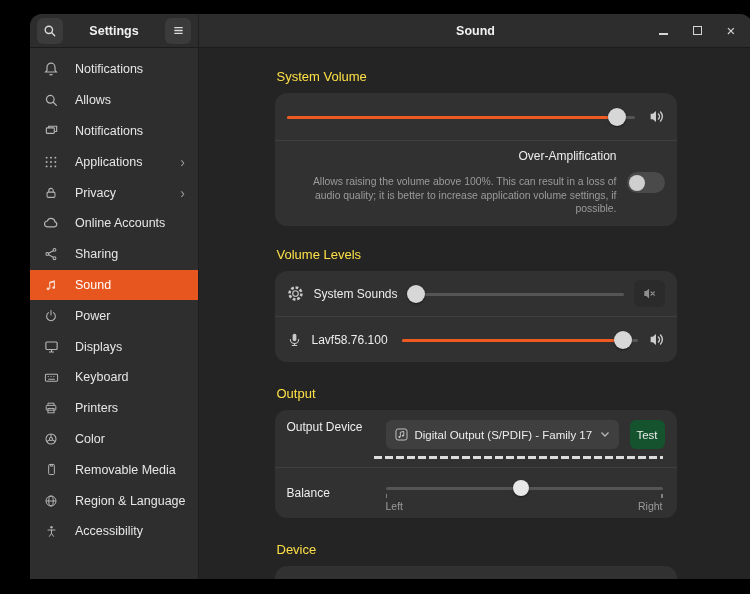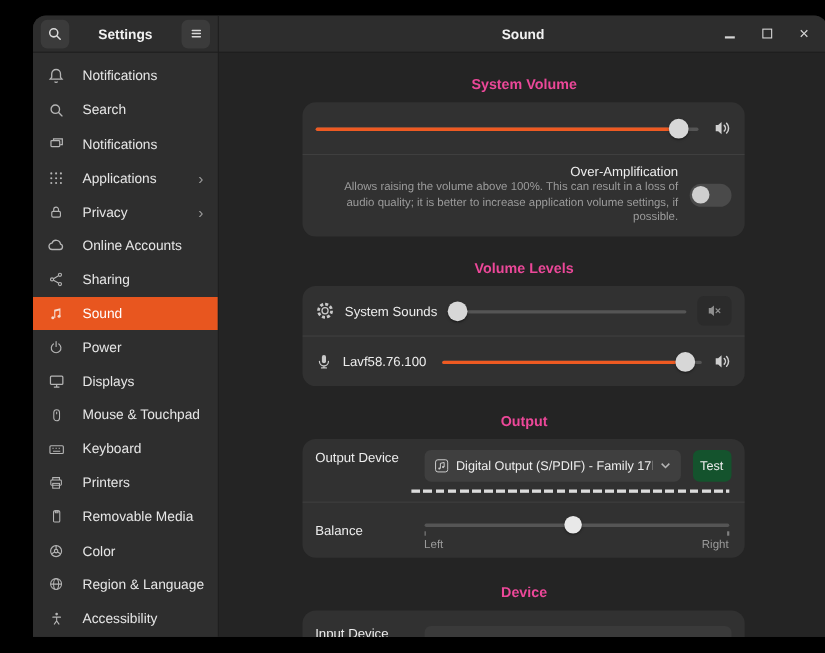--- a/index.html
+++ b/index.html
@@ -25,37 +25,37 @@
   .sidebar { background:#2e2e2e; border-right:1px solid #1f1f1f; padding-top:6px; overflow:hidden; }
   .side-item { height:30.8px; display:flex; align-items:center; gap:16px; padding:0 13px; cursor:pointer; color:#e6e6e6; font-size:12.5px; }
   .side-item .icn { width:16px; height:16px; flex:none; color:#b5b5b5; display:flex; align-items:center; justify-content:center; }
   .side-item .lbl { flex:1; white-space:nowrap; }
   .side-item .chev { color:#9a9a9a; font-size:14px; }
   .side-item.selected { background:#E8561F; color:#ffffff; }
   .side-item.selected .icn { color:#f6d9cd; }
   
   .content { background:#242424; overflow:hidden; }
   .col { width:402px; margin:0 auto; }
-  h2.sect { font-size:13px; font-weight:bold; color:#ec4899; margin:21px 0 9px 2px;text-align:center; }
+  h2.sect { font-size:13px; font-weight:normal; color:#fde047; margin:21px 0 9px 2px; }
   h2.sect.mt { margin-top:24px; }
   .card { background:#313131; border-radius:12px; }
   .divider { height:1px; background:rgba(255,255,255,0.07); margin:0; }
   
   .slider { position:relative; height:18px; flex:1; cursor:pointer; }
   .slider .track { position:absolute; left:0; right:0; top:8px; height:3px; border-radius:2px; background:#555555; }
   .slider .fill { position:absolute; left:0; top:8px; height:3px; border-radius:2px; background:#EE5A22; }
   .slider .fill.gray { background:#6a6a6a; }
   .slider .handle { position:absolute; top:0; width:18px; height:18px; margin-left:-9px; border-radius:50%; background:#d7d7d7; box-shadow:0 1px 2px rgba(0,0,0,.5); cursor:pointer; }
   
   .row { display:flex; align-items:center; padding:0 12px; }
   .sysvol-row { height:47px; gap:13px; }
   .amp-row { padding:8px 12px 10px; display:flex; gap:10px; align-items:center;text-align:right; }
   .amp-text { flex:1; }
   .amp-title { font-size:12px; color:#ededed; }
-  .amp-desc { font-size:10.4px; color:#9b9b9b; line-height:1.32; margin-top:1px; }
+  .amp-desc { font-size:10.4px; color:#9b9b9b; line-height:1.32; margin-top:12px; }
   .toggle { width:38px; height:21px; border-radius:11px; background:#4a4a4a; position:relative; flex:none; cursor:pointer; }
   .toggle .knob { position:absolute; left:2.5px; top:2.5px; width:16px; height:16px; border-radius:50%; background:#cfcfcf; }
   .vl-row { height:45px; gap:10px; }
   .vl-label { font-size:12px; color:#ededed; white-space:nowrap; }
   .vl-row .slider { margin-left:4px; }
   .icon-btn { width:31px; height:27px; border-radius:6px; background:#2b2b2b; display:flex; align-items:center; justify-content:center; flex:none; cursor:pointer; }
   .spk { width:17px; height:17px; color:#cfcfcf; flex:none; cursor:pointer; }
   .spk.dim { color:#8f8f8f; width:15px; height:15px; }
   
   .dev-row { padding:10px 12px 6px; }
@@ -124,21 +124,21 @@
         </span>
       <span class="lbl">Notifications</span>
     </div>
     <div class="side-item">
       <span class="icn">
           <svg width="15" height="15" viewBox="0 0 16 16" fill="none" stroke="currentColor" stroke-width="1.3">
             <circle cx="6.7" cy="6.7" r="4.1"></circle>
             <path d="M9.9 9.9l3.3 3.3" stroke-linecap="round"></path>
           </svg>
         </span>
-      <span class="lbl">Search</span>
+      <span class="lbl">Allows</span>
     </div>
     <div class="side-item">
       <span class="icn">
           <svg width="15" height="15" viewBox="0 0 16 16" fill="none" stroke="currentColor" stroke-width="1.2">
             <path d="M5 5.2V3.5h8.5V9h-2"></path>
             <rect x="2.5" y="5.2" width="8.5" height="5.8" rx="0.8"></rect>
           </svg>
         </span>
       <span class="lbl">Notifications</span>
     </div>
@@ -211,64 +211,55 @@
       <span class="icn">
           <svg width="15" height="15" viewBox="0 0 16 16" fill="none" stroke="currentColor" stroke-width="1.2">
             <rect x="2" y="3.2" width="12" height="8" rx="1"></rect>
             <path d="M8 11.2v2.2M5.3 13.8h5.4"></path>
           </svg>
         </span>
       <span class="lbl">Displays</span>
     </div>
     <div class="side-item">
       <span class="icn">
-          <svg width="13" height="13" viewBox="0 0 16 16" fill="none" stroke="currentColor" stroke-width="1.2">
-            <rect x="4.8" y="1.8" width="6.4" height="12.4" rx="3.2"></rect>
-            <path d="M8 4.2v2.6"></path>
-          </svg>
-        </span>
-      <span class="lbl">Mouse &amp; Touchpad</span>
-    </div>
-    <div class="side-item">
-      <span class="icn">
           <svg width="15" height="15" viewBox="0 0 16 16" fill="none" stroke="currentColor" stroke-width="1.1">
             <rect x="1.5" y="4.5" width="13" height="7.5" rx="1"></rect>
             <path d="M4 7h1M7 7h1M10 7h1M4.5 9.8h7"></path>
           </svg>
         </span>
       <span class="lbl">Keyboard</span>
     </div>
     <div class="side-item">
       <span class="icn">
           <svg width="14" height="14" viewBox="0 0 16 16" fill="none" stroke="currentColor" stroke-width="1.1">
             <path d="M4.5 5V2.5h7V5"></path>
             <rect x="2.5" y="5" width="11" height="5.5" rx="1"></rect>
             <rect x="4.5" y="8.5" width="7" height="5"></rect>
           </svg>
         </span>
       <span class="lbl">Printers</span>
     </div>
     <div class="side-item">
       <span class="icn">
-          <svg width="13" height="13" viewBox="0 0 16 16" fill="none" stroke="currentColor" stroke-width="1.2">
-            <rect x="4.5" y="1.8" width="7" height="12.4" rx="1.2"></rect>
-            <path d="M6.5 1.8h3v2h-3z"></path>
-          </svg>
-        </span>
-      <span class="lbl">Removable Media</span>
-    </div>
-    <div class="side-item">
-      <span class="icn">
           <svg width="14" height="14" viewBox="0 0 16 16" fill="none" stroke="currentColor" stroke-width="1.2">
             <circle cx="8" cy="8" r="5.7"></circle>
             <circle cx="8" cy="8" r="1.8"></circle>
             <path d="M8 2.3v4M3.1 10.9l3.4-1.9M12.9 10.9L9.5 9"></path>
           </svg>
         </span>
       <span class="lbl">Color</span>
+    </div>
+    <div class="side-item">
+      <span class="icn">
+          <svg width="13" height="13" viewBox="0 0 16 16" fill="none" stroke="currentColor" stroke-width="1.2">
+            <rect x="4.5" y="1.8" width="7" height="12.4" rx="1.2"></rect>
+            <path d="M6.5 1.8h3v2h-3z"></path>
+          </svg>
+        </span>
+      <span class="lbl">Removable Media</span>
     </div>
     <div class="side-item">
       <span class="icn">
           <svg width="14" height="14" viewBox="0 0 16 16" fill="none" stroke="currentColor" stroke-width="1.1">
             <circle cx="8" cy="8" r="5.7"></circle>
             <ellipse cx="8" cy="8" rx="2.6" ry="5.7"></ellipse>
             <path d="M2.3 8h11.4"></path>
           </svg>
         </span>
       <span class="lbl">Region &amp; Language</span>

